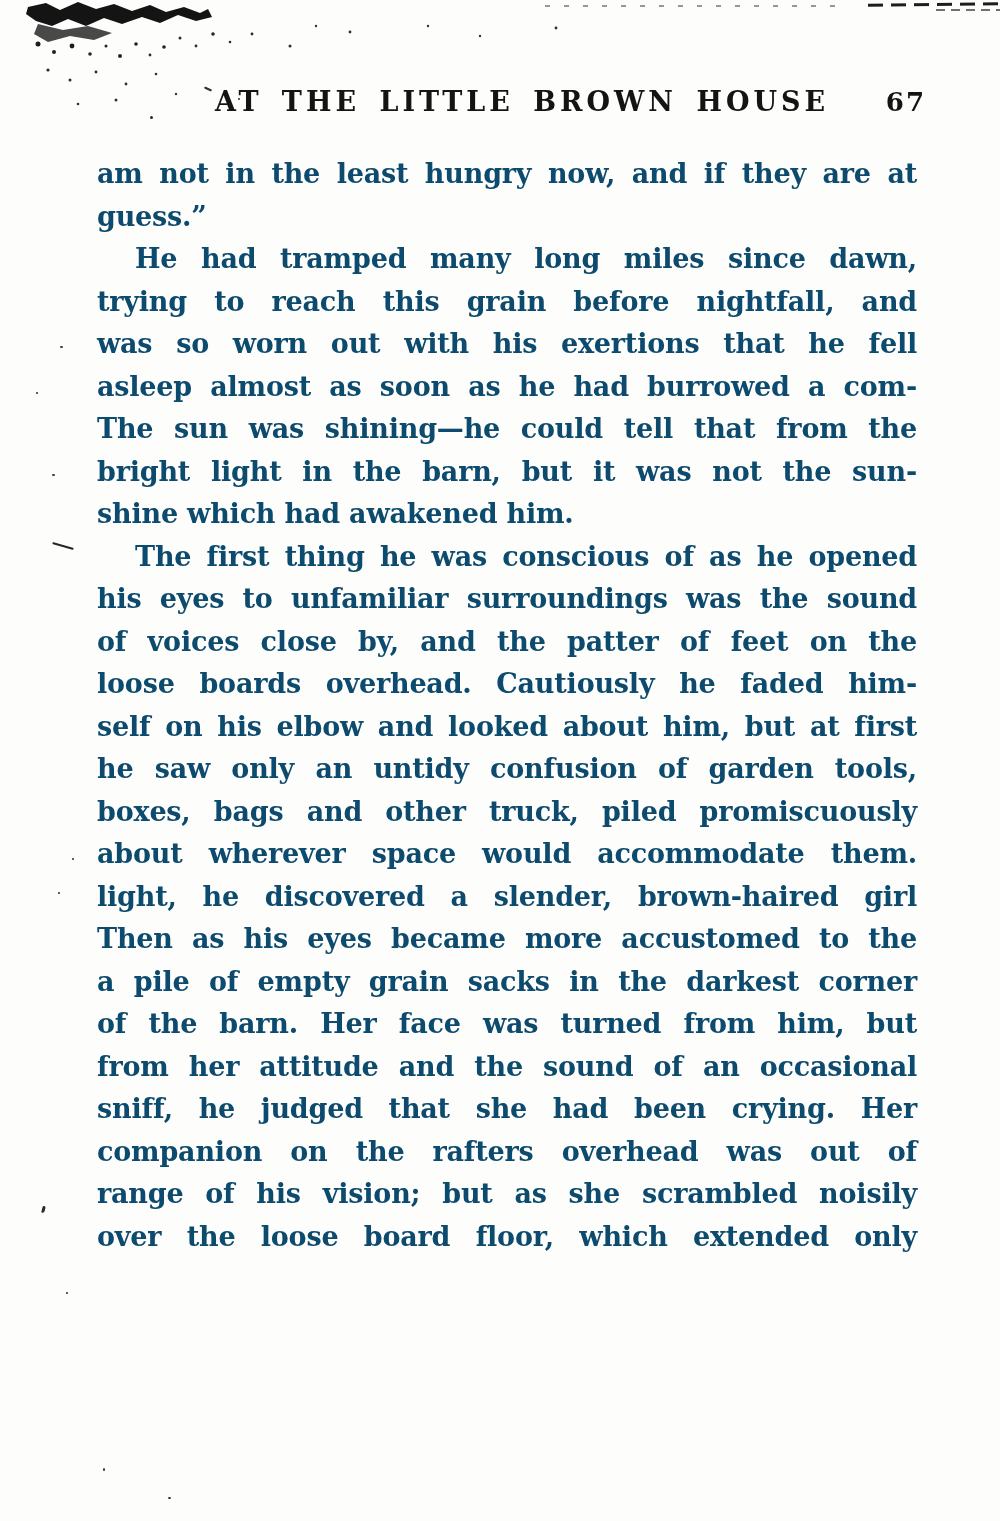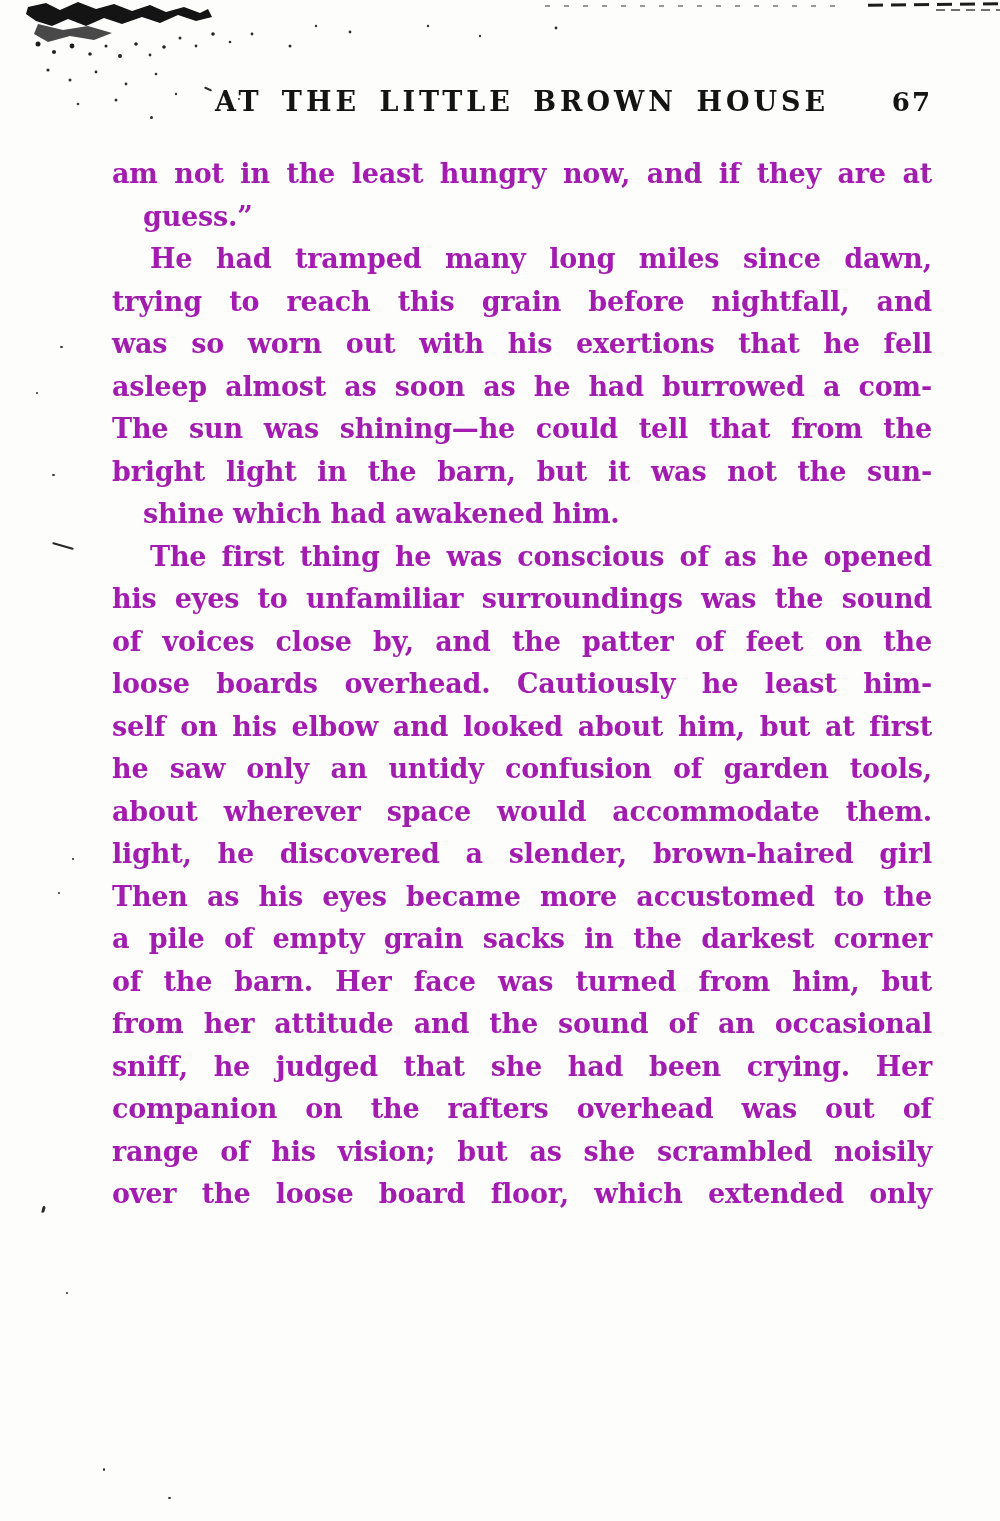--- a/index.html
+++ b/index.html
@@ -18,39 +18,39 @@
     position:absolute;left:112px;top:86px;width:820px;height:40px;
   }
   .title{
     display:block;text-align:center;
     font-size:27px;font-weight:700;
     letter-spacing:4px;word-spacing:6px;
     color:#141414;
     transform:scaleY(1.04);
   }
   .pagenum{
-    position:absolute;right:0;top:1px;
+    position:absolute;right:6px;top:1px;
     font-size:26px;font-weight:700;letter-spacing:2px;color:#141414;
   }
 
   
   .text{
-    position:absolute;left:112px;top:153px;width:820px;
+    position:absolute;left:97px;top:153px;width:820px;
     font-size:27px;font-weight:700;line-height:42.5px;
-    letter-spacing:-0.2px;color:#a21caf;
+    letter-spacing:-0.2px;color:#0c4a6e;
   }
   .line{
     height:42.5px;
     text-align:justify;
     -moz-text-align-last:justify;
     text-align-last:justify;
     white-space:normal;
     overflow:visible;
   }
-  .end{text-align-last:left;margin-left:31px;-moz-text-align-last:left;}
+  .end{text-align-last:left;-moz-text-align-last:left;}
   .indent{text-indent:38px;}
 
   
   .artifact{position:absolute;pointer-events:none;}
   .dash-a{
     left:868px;top:3px;width:132px;height:3px;
     background:repeating-linear-gradient(90deg,#1d1d1d 0 15px,transparent 15px 23px);
     transform:rotate(-0.6deg);
   }
   .dash-b{
@@ -138,23 +138,24 @@
     <div class="line indent">He had tramped many long miles since dawn,</div>
     <div class="line">trying to reach this grain before nightfall, and</div>
     <div class="line">was so worn out with his exertions that he fell</div>
     <div class="line">asleep almost as soon as he had burrowed a com-</div>
     <div class="line">The sun was shining—he could tell that from the</div>
     <div class="line">bright light in the barn, but it was not the sun-</div>
     <div class="line end">shine which had awakened him.</div>
     <div class="line indent">The first thing he was conscious of as he opened</div>
     <div class="line">his eyes to unfamiliar surroundings was the sound</div>
     <div class="line">of voices close by, and the patter of feet on the</div>
-    <div class="line">loose boards overhead. Cautiously he least him-</div>
+    <div class="line">loose boards overhead. Cautiously he faded him-</div>
     <div class="line">self on his elbow and looked about him, but at first</div>
     <div class="line">he saw only an untidy confusion of garden tools,</div>
+    <div class="line">boxes, bags and other truck, piled promiscuously</div>
     <div class="line">about wherever space would accommodate them.</div>
     <div class="line">light, he discovered a slender, brown-haired girl</div>
     <div class="line">Then as his eyes became more accustomed to the</div>
     <div class="line">a pile of empty grain sacks in the darkest corner</div>
     <div class="line">of the barn. Her face was turned from him, but</div>
     <div class="line">from her attitude and the sound of an occasional</div>
     <div class="line">sniff, he judged that she had been crying. Her</div>
     <div class="line">companion on the rafters overhead was out of</div>
     <div class="line">range of his vision; but as she scrambled noisily</div>
     <div class="line">over the loose board floor, which extended only</div>

